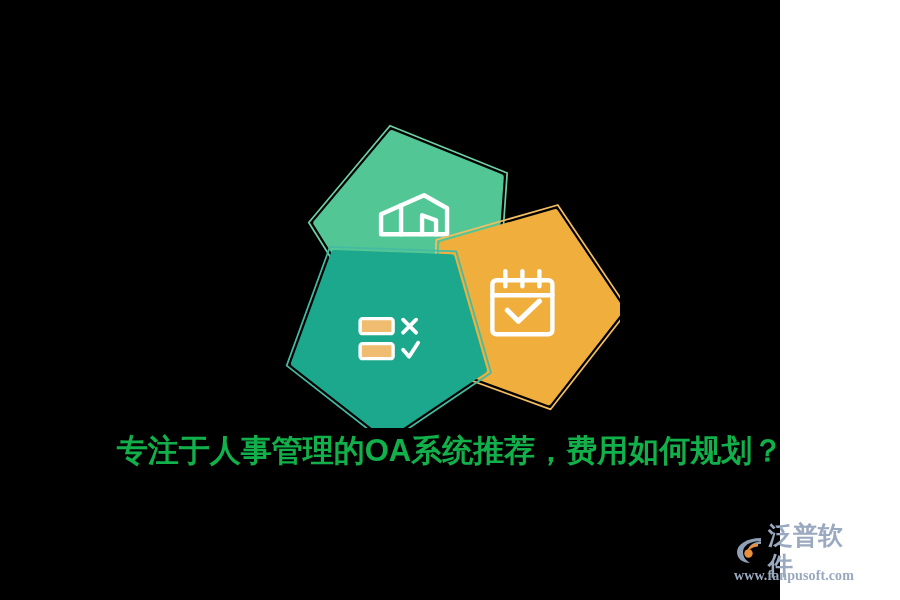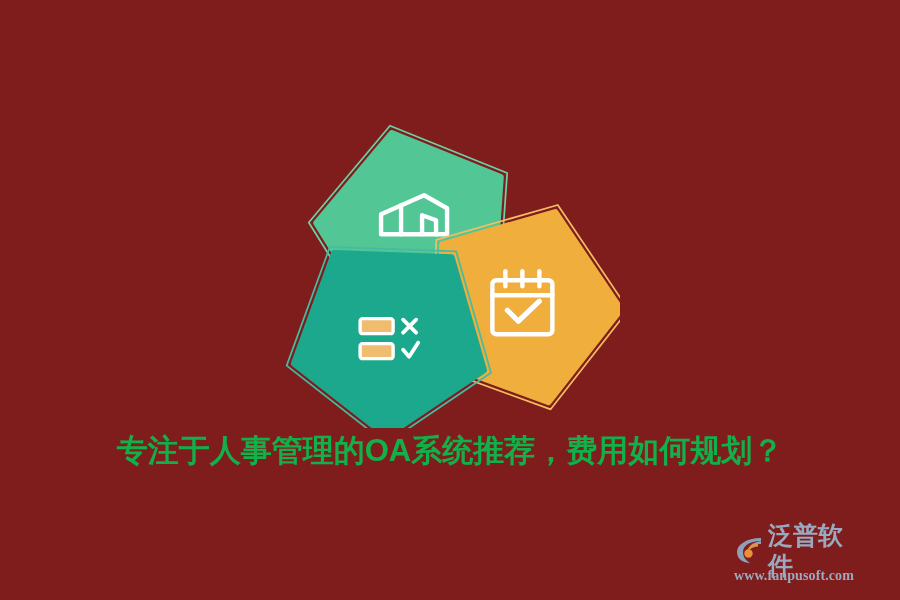--- a/index.html
+++ b/index.html
@@ -10,23 +10,23 @@
     width: 900px;
     height: 600px;
     background: #ffffff;
     font-family: "Liberation Sans", "DejaVu Sans", sans-serif;
     overflow: hidden;
     position: relative;
   }
 
   #page {
     position: relative;
-    width: 900px;
+    width: 780px;
     height: 600px;
-    background: #7f1d1d;
+    background: #000000;
   }
 
   
   #hero-graphic {
     position: absolute;
     left: 280px;
     top: 108px;
     width: 340px;
     height: 320px;
   }

